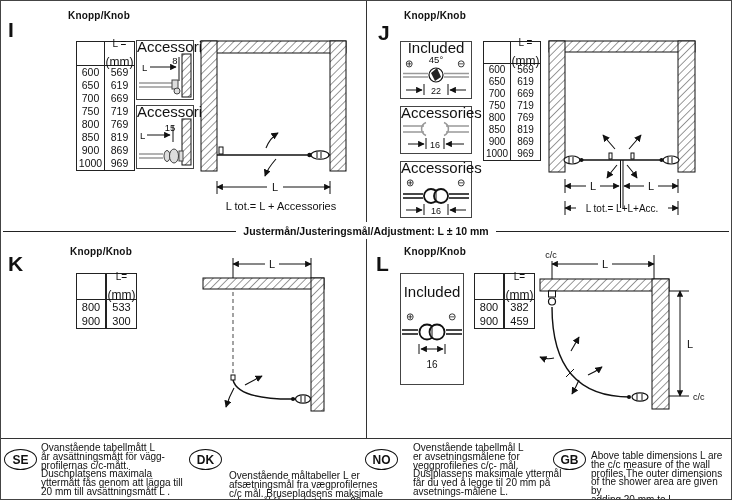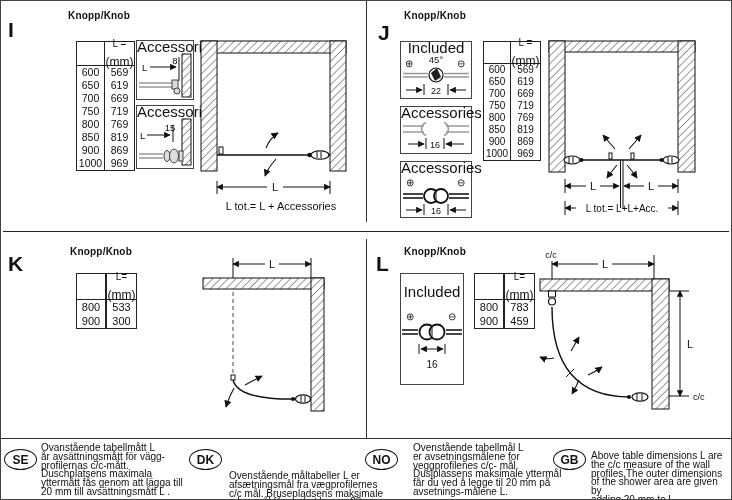--- a/index.html
+++ b/index.html
@@ -327,20 +327,21 @@
         <line x1="133" y1="172" x2="133" y2="186" class="ln"></line>
         <line x1="20" y1="179" x2="31" y2="179" class="ln" marker-start="url(#arr)"></line>
         <text x="77" y="183" text-anchor="middle" class="t10">L tot.= L+L+Acc.</text>
         <line x1="123" y1="179" x2="133" y2="179" class="ln" marker-end="url(#arr)"></line>
       </g>
     </svg>
   </section>
 
   <div class="band" style="top:222px;height:16px">
     <span class="rule"></span>
+    <span class="band-text">Justermån/Justeringsmål/Adjustment: L ± 10 mm</span>
     <span class="rule"></span>
   </div>
 
   <section>
     <div class="big-letter" style="left:7px;top:252px">K</div>
     <div class="knob-header" style="left:69px;top:245px">Knopp/Knob</div>
 
     <div class="dim-table tbl-kl thick" style="left:75px;top:272px">
       <div class="dt-h">
         <span class="dt-c1"></span>
@@ -413,21 +414,21 @@
     <div class="dim-table tbl-kl thick" style="left:473px;top:272px">
       <div class="dt-h">
         <span class="dt-c1"></span>
         <span class="dt-c2">
           <span class="hl">L=</span>
           <span class="hm">(mm)</span>
         </span>
       </div>
       <div class="dt-r">
           <span class="dt-c1">800</span>
-          <span class="dt-c2">783</span>
+          <span class="dt-c2">382</span>
         </div>
       <div class="dt-r">
           <span class="dt-c1">900</span>
           <span class="dt-c2">459</span>
         </div>
     </div>
 
     <svg class="diagram" style="left:505px;top:246px" width="226" height="172" viewBox="0 0 226 172">
       <text x="45" y="11" text-anchor="middle" class="t9">c/c</text>
       <g>

